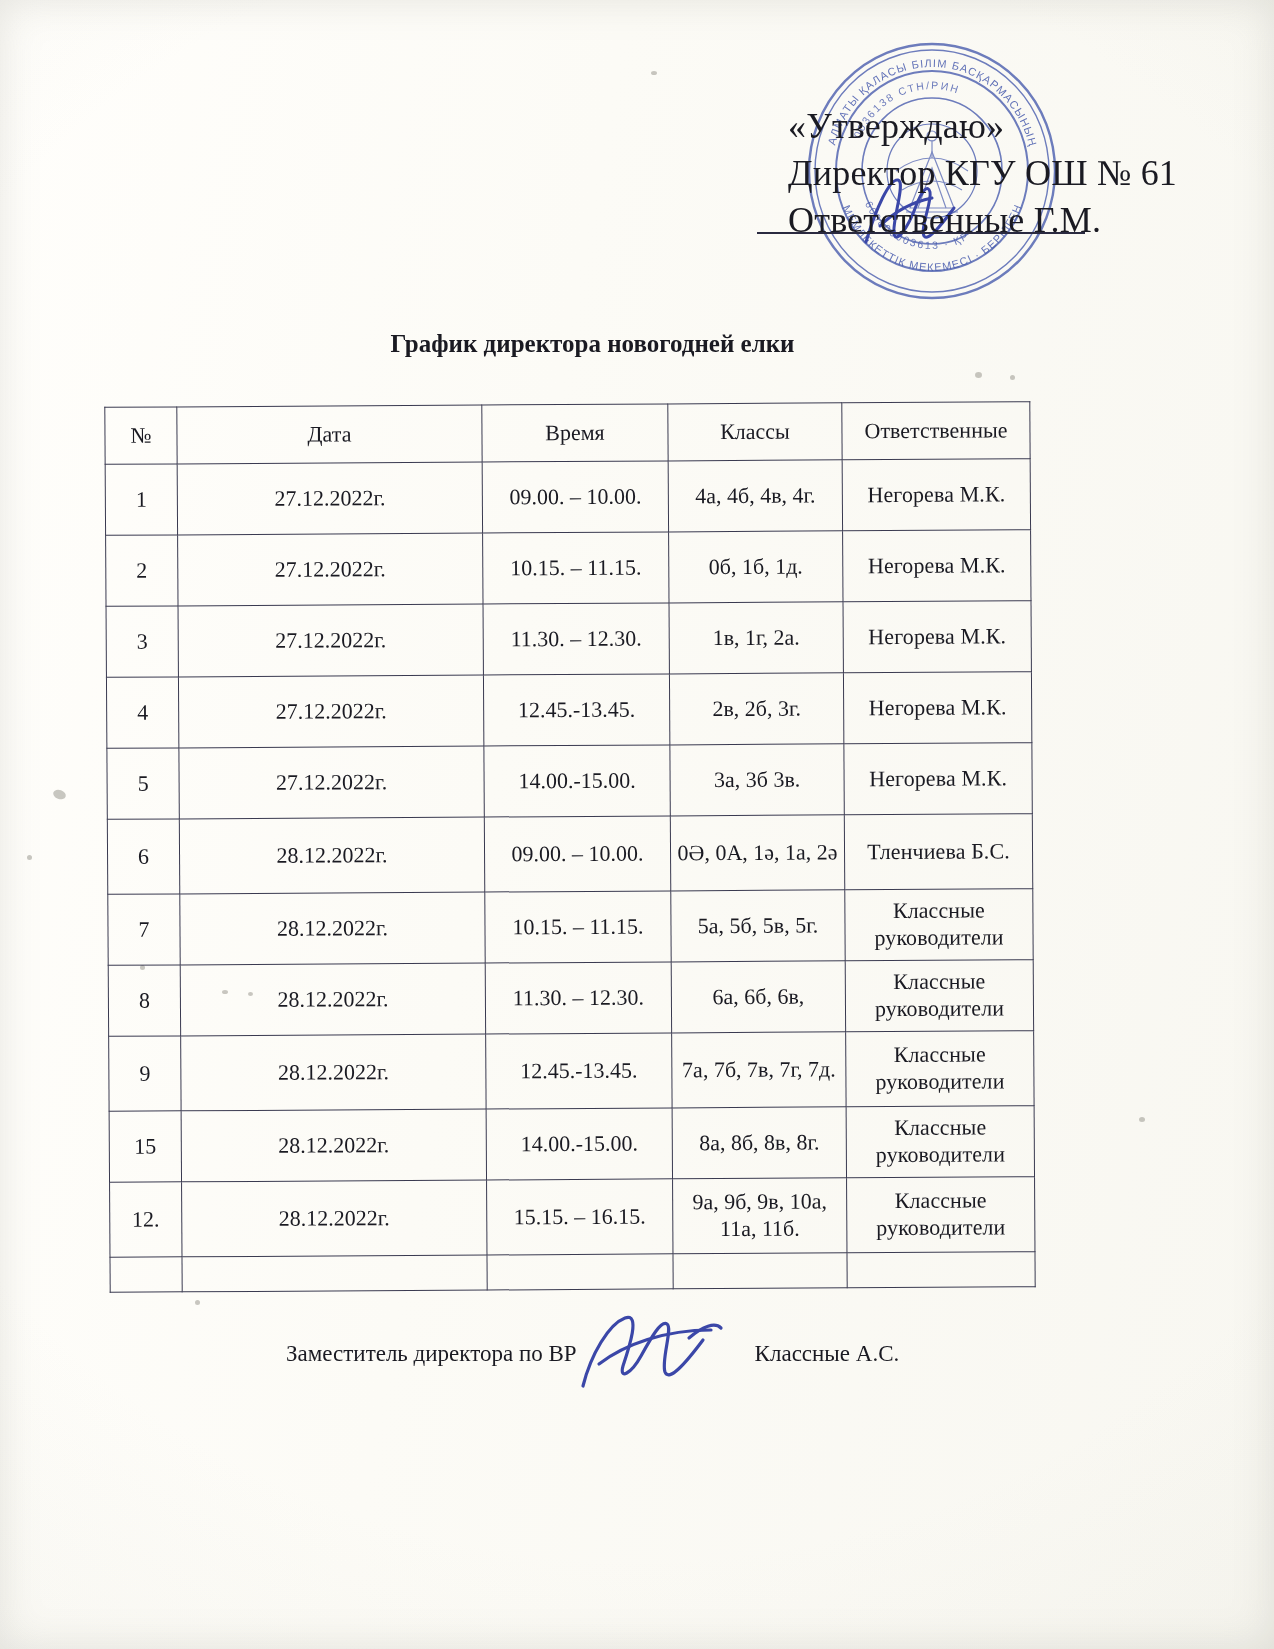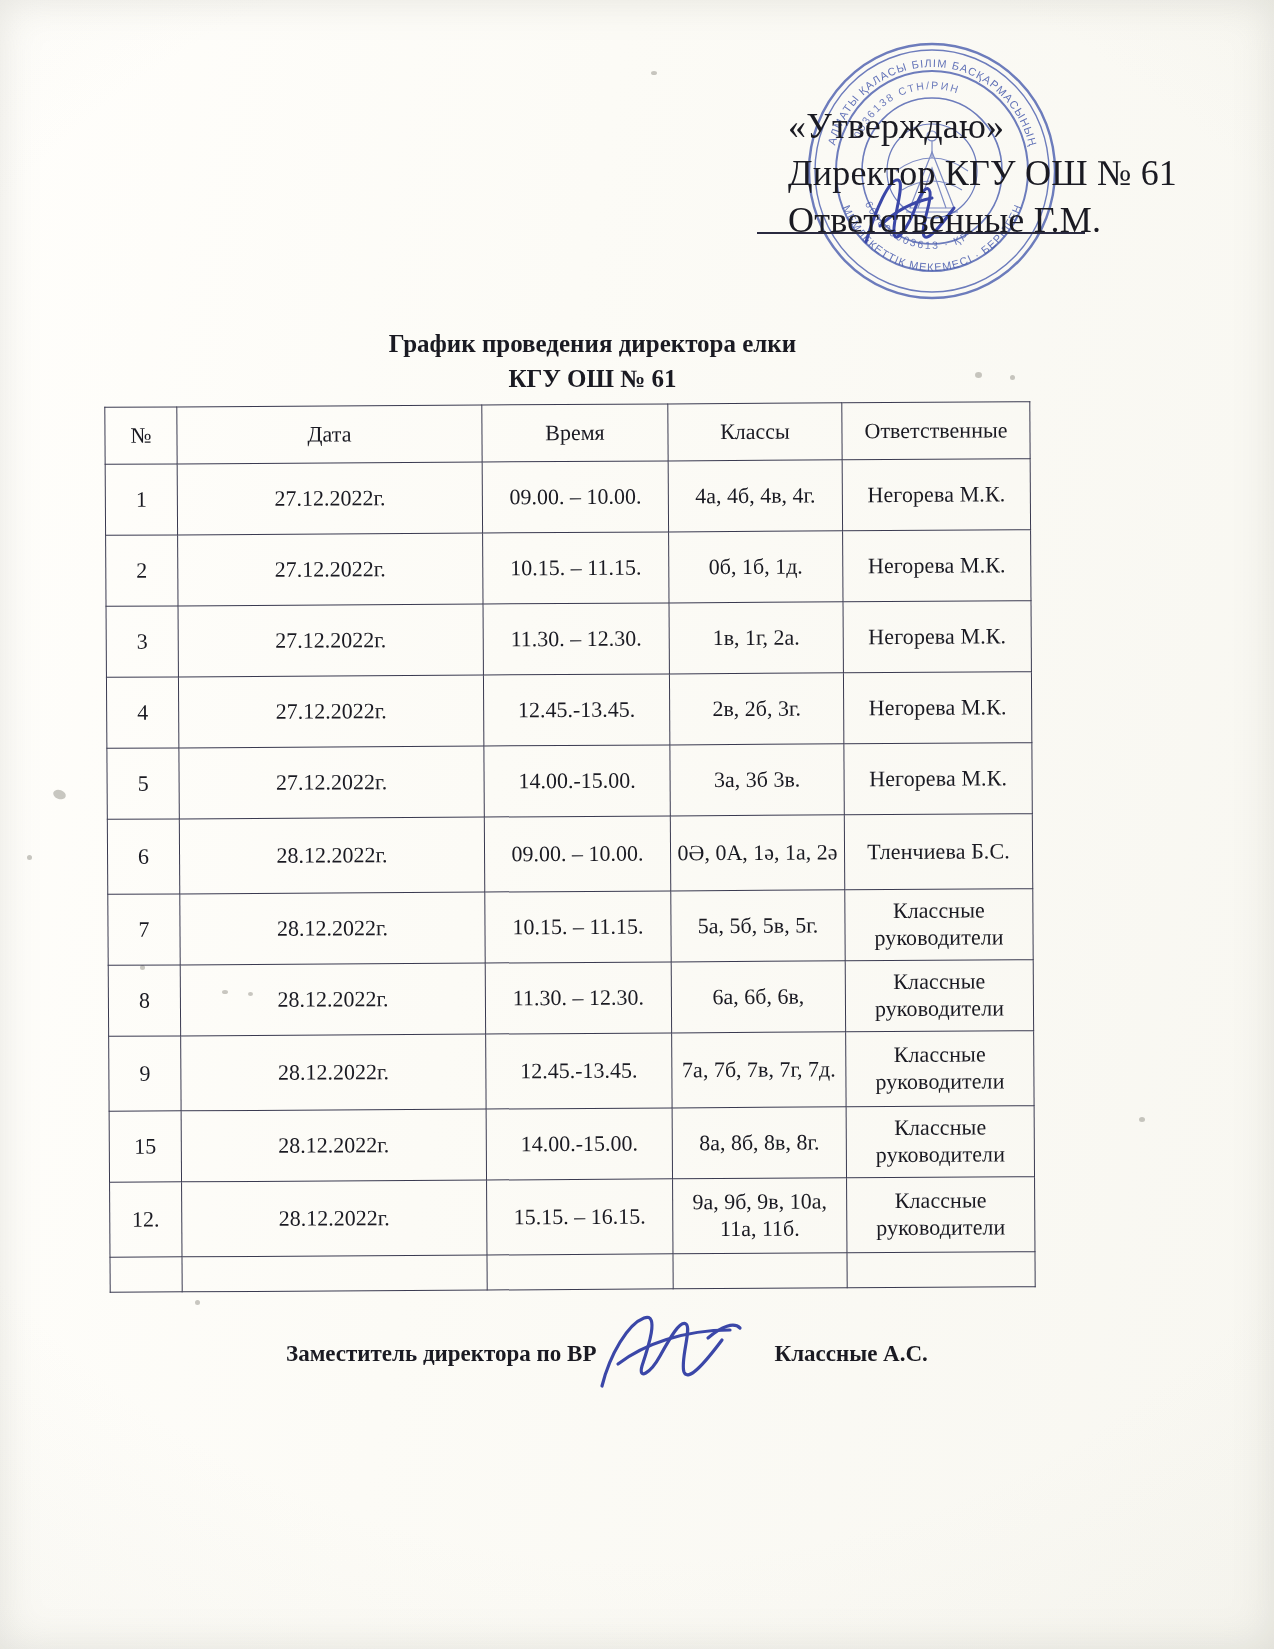--- a/index.html
+++ b/index.html
@@ -134,21 +134,20 @@
 
   
   .footer {
     position: absolute;
     left: 286px;
     top: 1341px;
     width: 760px;
     font-size: 23px;
     display: flex;
     align-items: center;
-    font-weight: bold;
   }
   .footer .role { white-space: nowrap; }
   .footer .sig-gap { position: relative; width: 178px; height: 1px; }
   .footer .name { white-space: nowrap; }
 
   .sig-svg {
     position: absolute;
     left: -8px;
     top: -52px;
     width: 180px;
@@ -224,22 +223,21 @@
   </svg>
 
   <div class="approval">
     <div>«Утверждаю»</div>
     <div>Директор КГУ ОШ № 61</div>
     <div>Ответственные Г.М.</div>
   </div>
   <div class="approval-rule"></div>
 
   <div class="title">
-    <span>График проведения директора елки</span>
-    <span class="l2">КГУ ОШ № 61</span>
+    <span>График директора новогодней елки</span>
   </div>
 
   <div class="table-wrap">
     <table class="sched">
       <colgroup>
         <col class="c-num">
           <col class="c-date">
           <col class="c-time">
           <col class="c-cls">
           <col class="c-resp">

